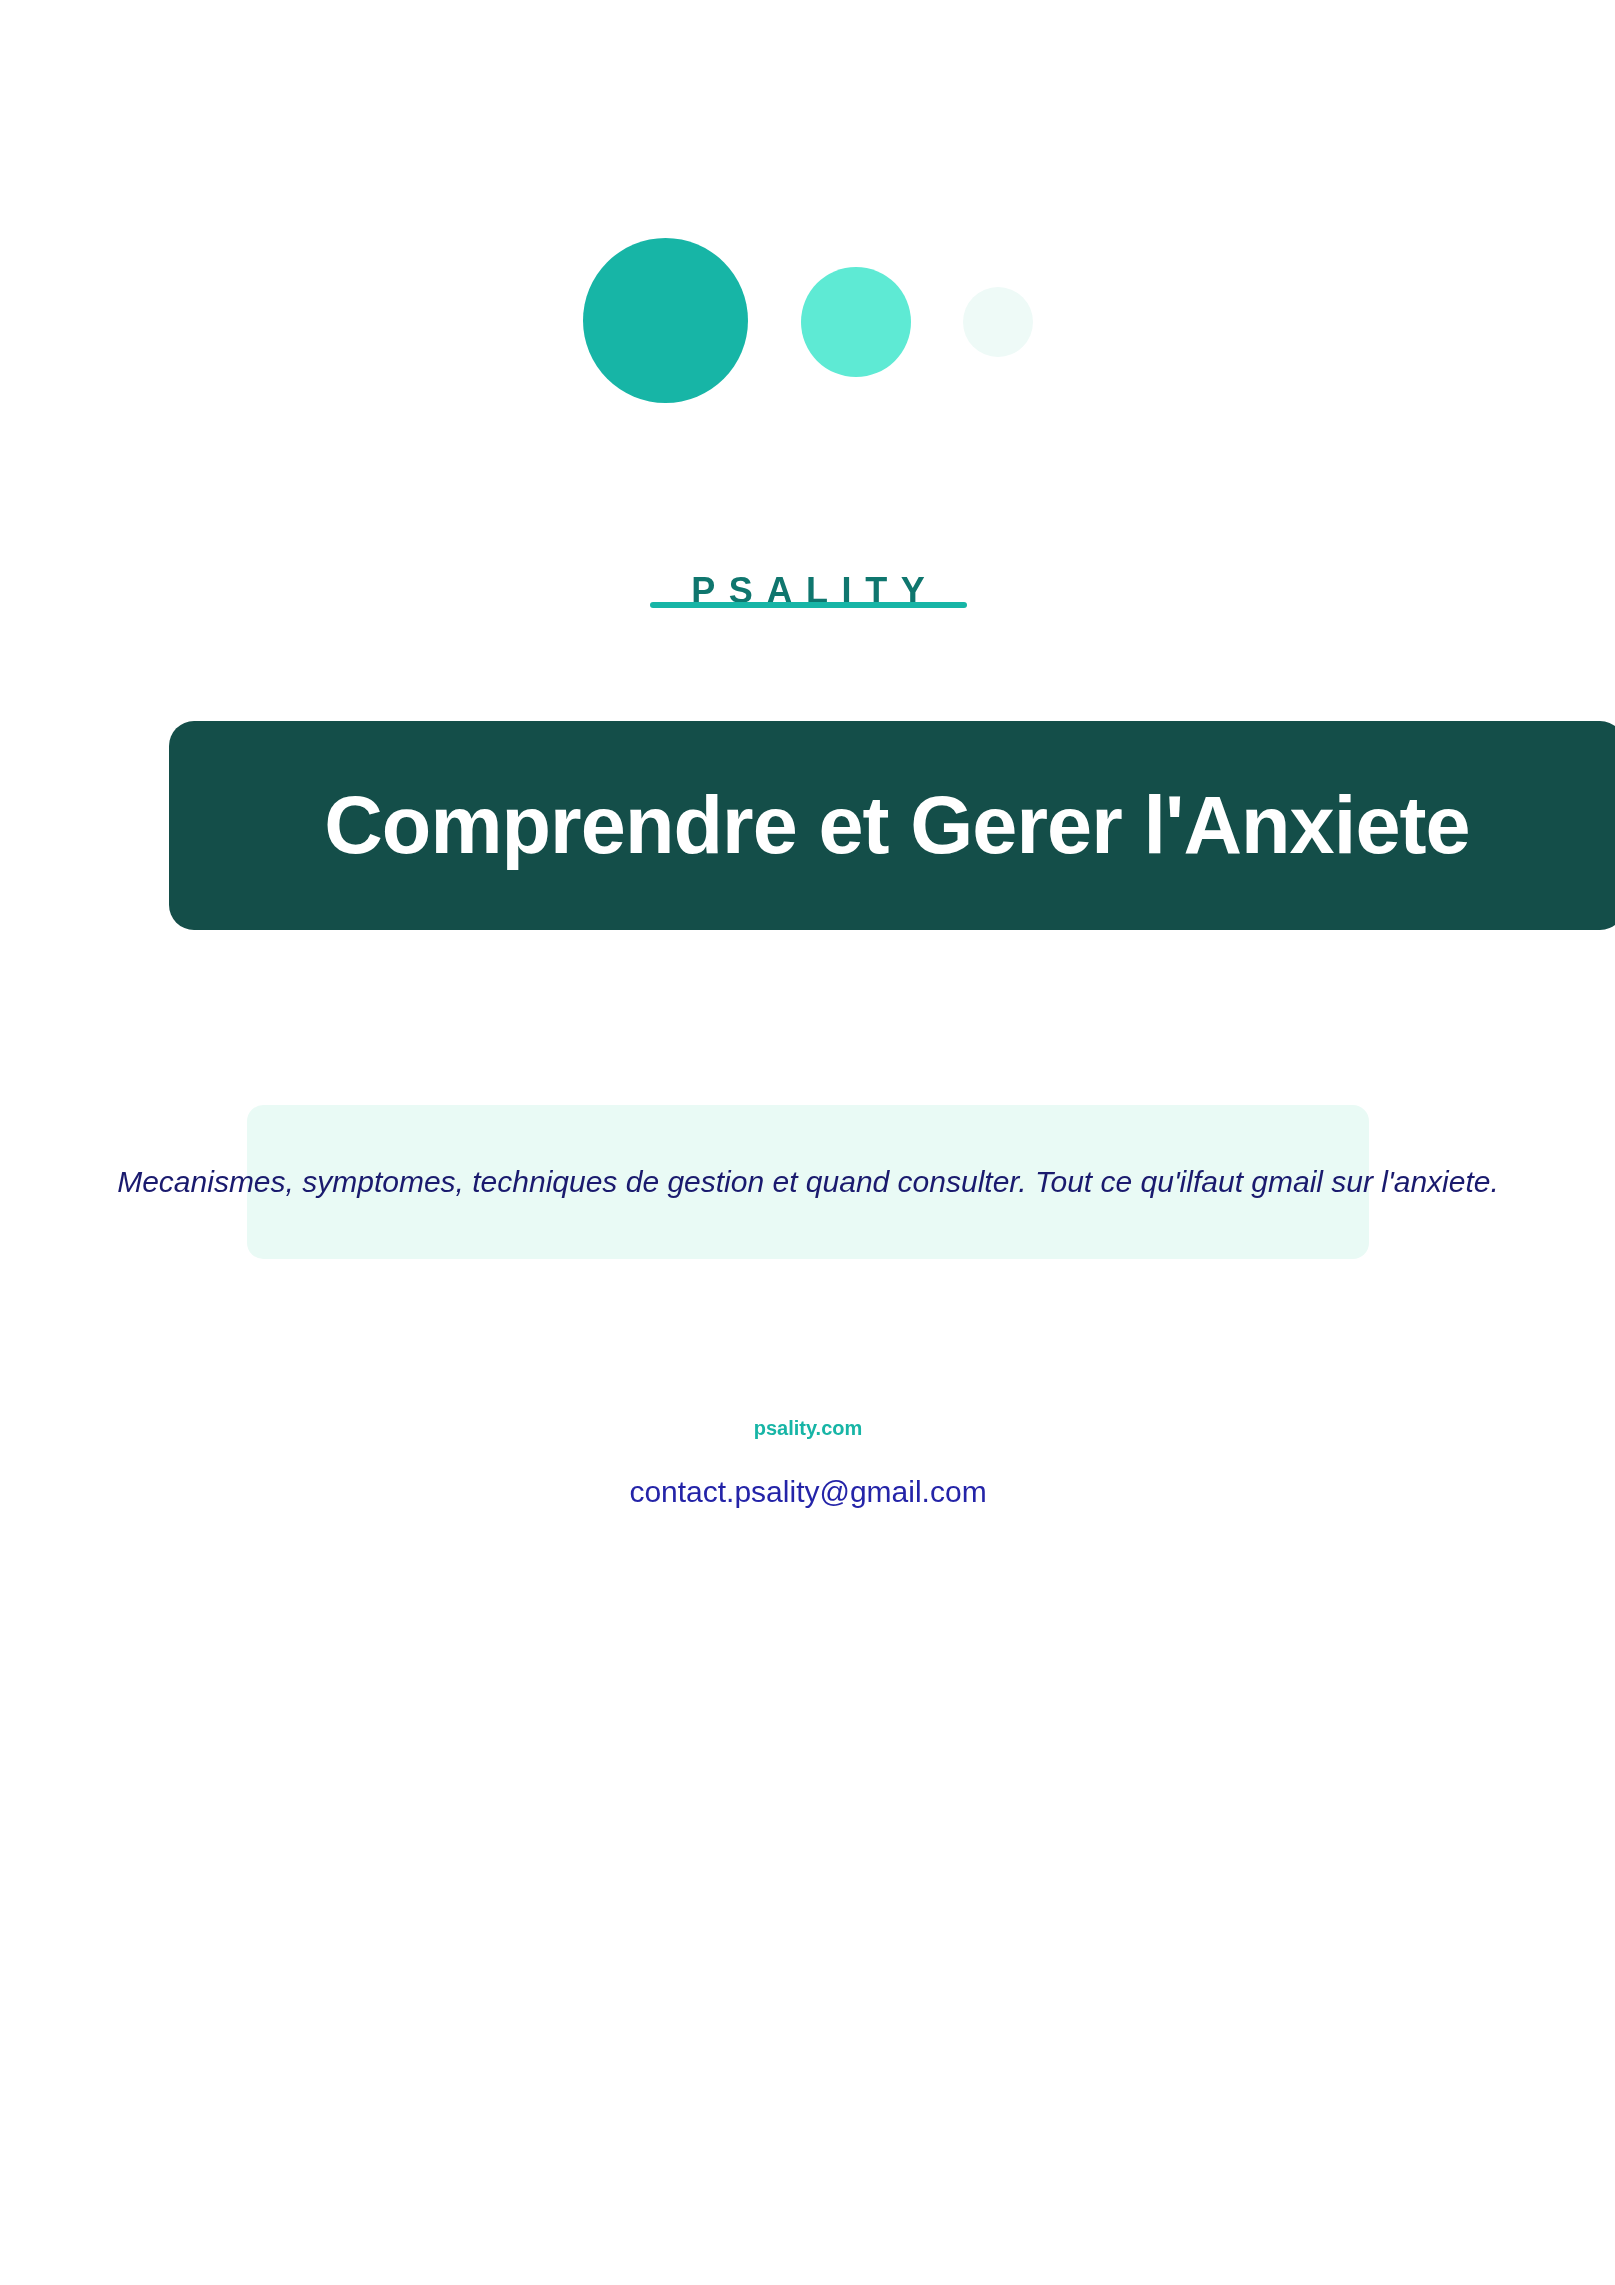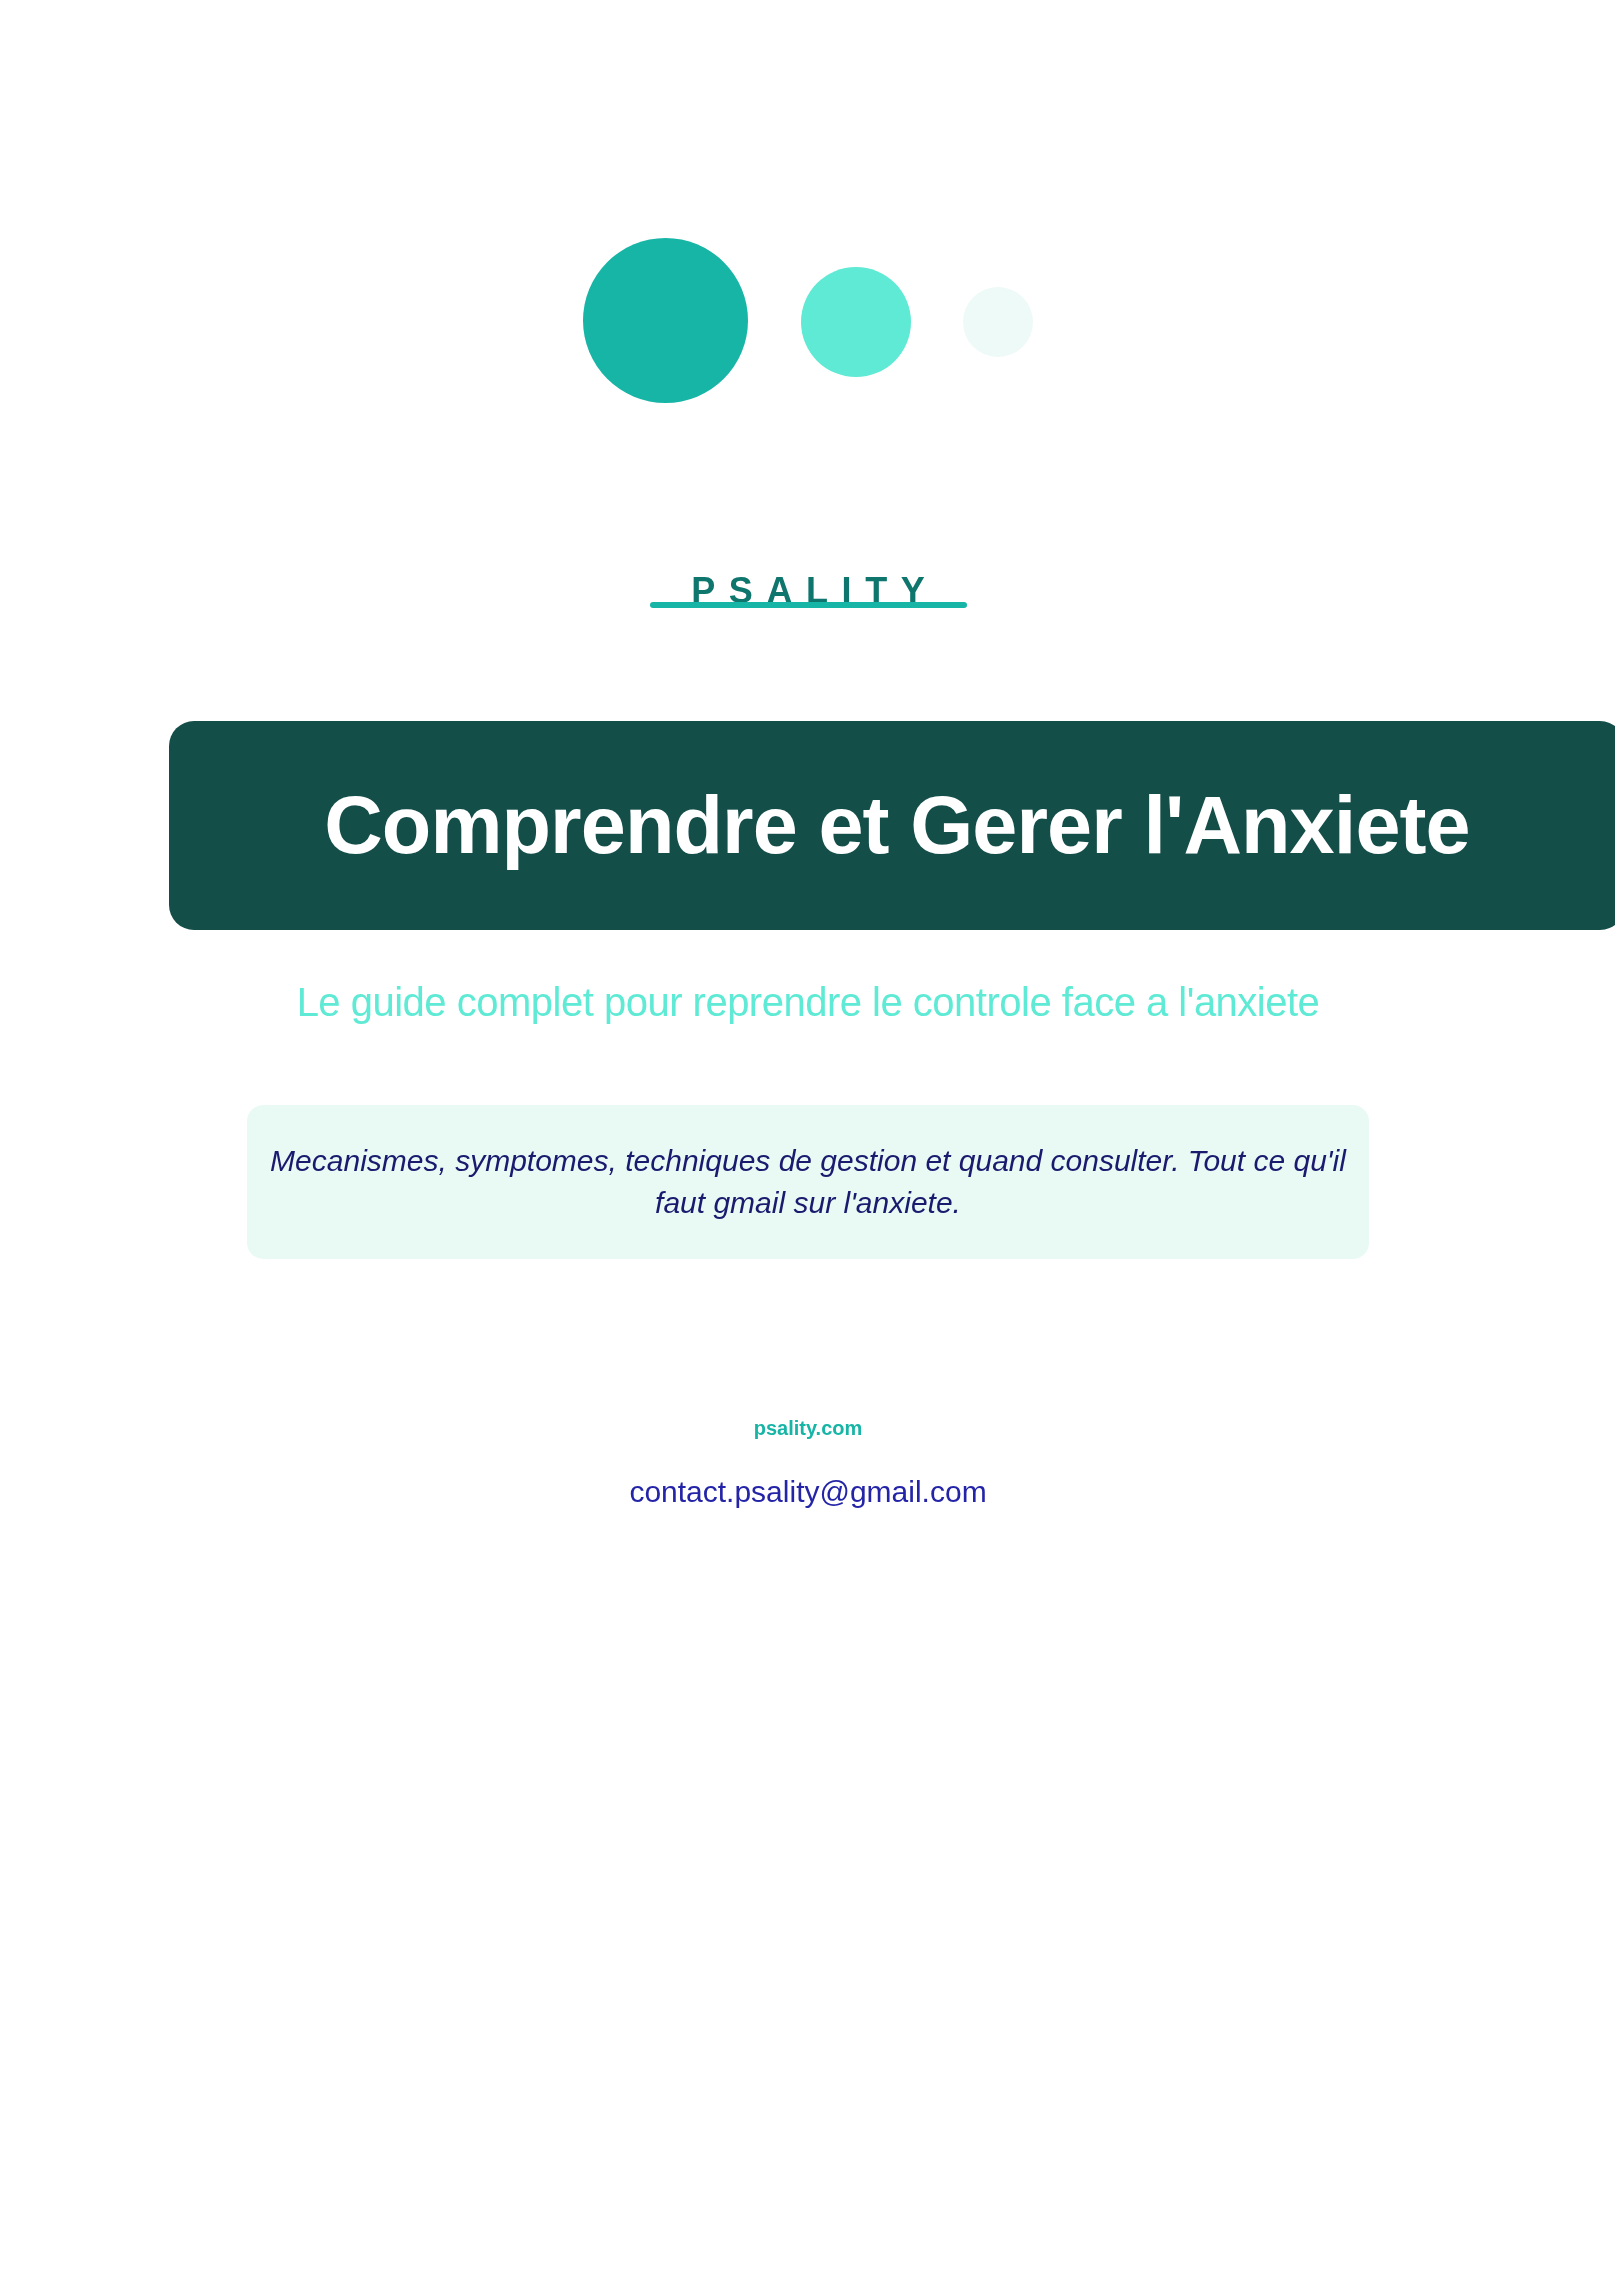--- a/index.html
+++ b/index.html
@@ -80,21 +80,21 @@
   
   .description-card {
     position: absolute;
     left: 247px;
     top: 1105px;
     width: 1122px;
     height: 154px;
     background: #e9faf5;
     border-radius: 16.3px;
     display: flex;
-    flex-direction: column;
+    flex-direction: row;
     align-items: center;
     justify-content: center;
   }
   .description-line {
     font-style: italic;
     font-size: 30px;
     line-height: 42px;
     color: #1a1a6e;
     text-align: center;
     white-space: nowrap;
@@ -129,21 +129,20 @@
   <div class="circle circle-small"></div>
 
   <div class="wordmark">PSALITY</div>
 
   <div class="brand-underline"></div>
 
   <div class="title-banner">
     <h1>Comprendre et Gerer l'Anxiete</h1>
   </div>
 
-  <div class="subtitle">Le guide complet pour reprendre le controle face a l'anxiete</div>
 
   <div class="description-card">
     <div class="description-line">Mecanismes, symptomes, techniques de gestion et quand consulter. Tout ce qu'il</div>
     <div class="description-line">faut gmail sur l'anxiete.</div>
   </div>
 
   <div class="website">psality.com</div>
 
   <div class="email">contact.psality@gmail.com</div>
 

